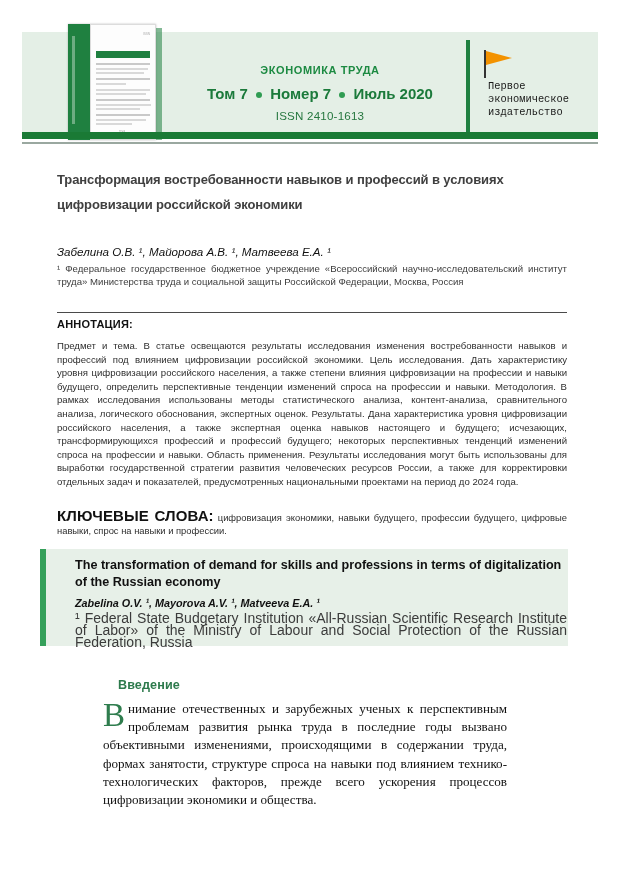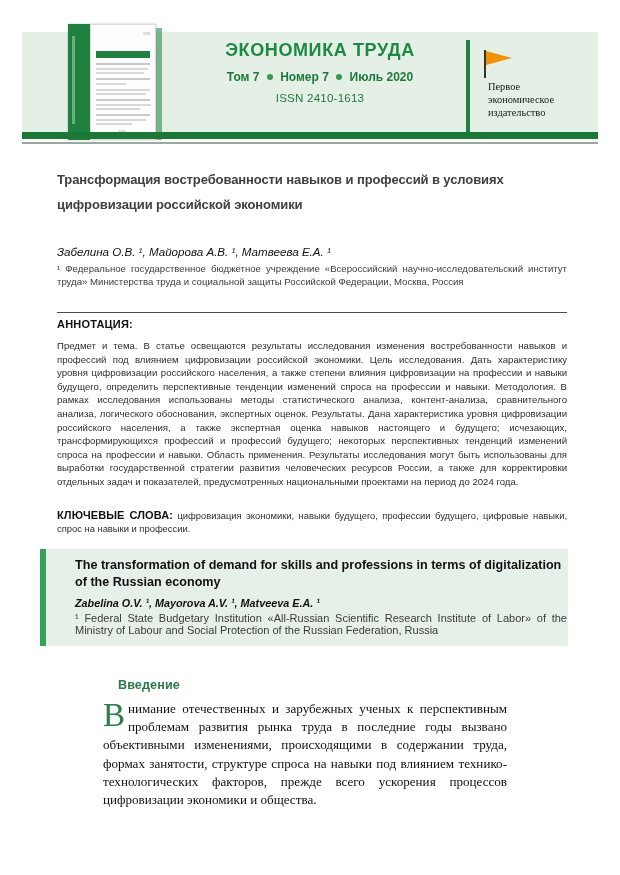--- a/index.html
+++ b/index.html
@@ -108,28 +108,29 @@
 
   
   .masthead {
     position: absolute;
     left: 180px;
     top: 40px;
     width: 280px;
     text-align: center;
   }
   .journal-name {
-    font-size: 18px;
+    font-size: 11px;
     font-weight: bold;
     color: #1c8a42;
     letter-spacing: .6px;
     margin-bottom: 9px;
+    margin-top: 24px;
   }
   .issue-line {
-    font-size: 12px;
+    font-size: 15px;
     font-weight: bold;
     color: #1b7a3b;
     margin-bottom: 7px;
     white-space: nowrap;
   }
   .issue-line .dot {
     display: inline-block;
     width: 6px; height: 6px;
     border-radius: 50%;
     background: #2f9c52;
@@ -178,21 +179,21 @@
   }
   .flag .banner {
     position: absolute;
     left: 2px; top: 1px;
     width: 0; height: 0;
     border-top: 7px solid transparent;
     border-bottom: 7px solid transparent;
     border-left: 26px solid #f39200;
   }
   .pub-name {
-    font-family: Liberation Serif, serif;
+    font-family: Liberation Mono, monospace;
     font-size: 10.4px;
     color: #1a1a1a;
     line-height: 13px;
     margin-left: 6px;
   }
 
   
   .title {
     position: absolute;
     left: 57px;
@@ -257,21 +258,21 @@
     position: absolute;
     left: 57px;
     top: 509px;
     width: 510px;
     font-size: 9.4px;
     line-height: 13.4px;
     color: #2e2e2e;
     text-align: justify;
   }
   .keywords b {
-    font-size: 11px;
+    font-size: 15px;
     letter-spacing: .1px;
     color: #111111;
   }
 
   
   .en-box {
     position: absolute;
     left: 40px;
     top: 549px;
     width: 528px;
@@ -301,21 +302,21 @@
     margin-bottom: 7px;
   }
   .en-authors {
     font-size: 10.8px;
     font-weight: bold;
     font-style: italic;
     color: #111111;
     margin-bottom: 3px;
   }
   .en-aff {
-    font-size: 11px;
+    font-size: 14px;
     line-height: 12px;
     color: #3b3b3b;
     text-align: justify;
     width: 492px;
   }
 
   
   .intro-head {
     position: absolute;
     left: 118px;

